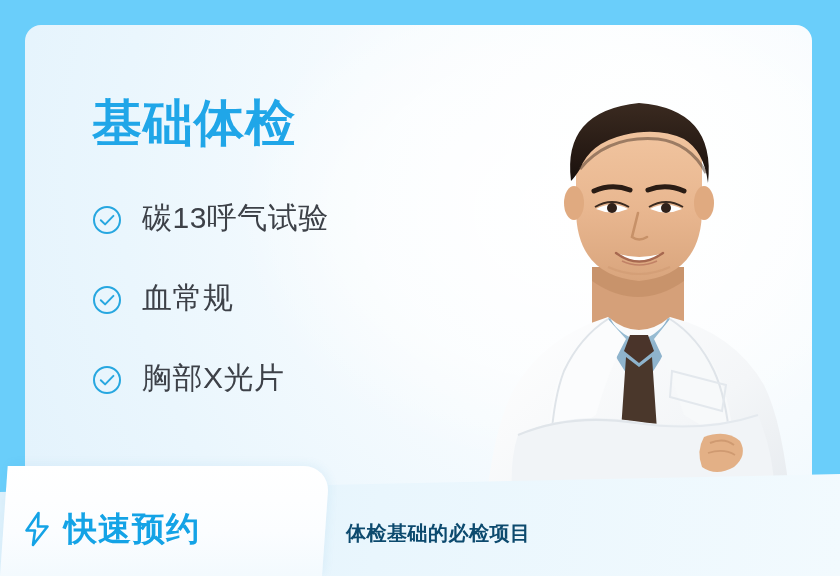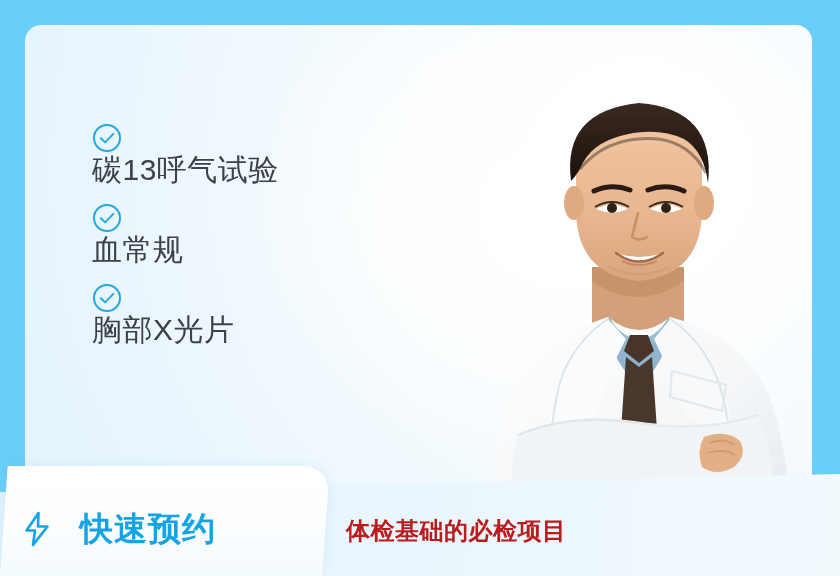--- a/index.html
+++ b/index.html
@@ -62,24 +62,23 @@
     white-space: nowrap;
   }
 
   .feature-list {
     margin-top: 28px;
     list-style: none;
   }
 
   .feature-item {
     display: flex;
-    align-items: flex-start;
+    align-items: flex-end;
     height: 56px;
     margin-bottom: 24px;
-    flex-direction: column;
   }
 
   .check-icon {
     flex: 0 0 auto;
     width: 30px;
     height: 30px;
     margin-right: 20px;
     display: block;
   }
 
@@ -139,21 +138,20 @@
 
   .bar-left-inner {
     position: absolute;
     left: 22px;
     bottom: 0;
     width: 300px;
     height: 94px;
     display: flex;
     align-items: center;
     z-index: 2;
-    gap: 16px;
   }
 
   .bolt-icon {
     width: 30px;
     height: 36px;
     margin-right: 12px;
     display: block;
   }
 
   .quick-label {
@@ -161,37 +159,38 @@
     font-weight: 700;
     color: #14A3E6;
     letter-spacing: 1px;
     white-space: nowrap;
   }
 
   .bar-tagline {
     position: absolute;
     left: 346px;
     bottom: 29px;
-    font-size: 24px;
+    font-size: 20px;
     font-weight: 700;
-    color: #b91c1c;
+    color: #0c4a6e;
     letter-spacing: 0.5px;
     white-space: nowrap;
     z-index: 2;
   }
 </style>
 </head>
 <body>
 
 <div id="stage">
 
   <div class="card">
 
     <div class="content">
 
+      <div class="title">基础体检</div>
 
       <ul class="feature-list">
 
         <li class="feature-item">
           <span class="check-icon">
             <svg viewBox="0 0 30 30" xmlns="http://www.w3.org/2000/svg">
               <circle cx="15" cy="15" r="13" fill="none" stroke="#27A7E0" stroke-width="2"></circle>
               <path d="M8.8 15.2 L13.1 19.4 L21.4 10.9" fill="none" stroke="#27A7E0" stroke-width="2" stroke-linecap="round" stroke-linejoin="round"></path>
             </svg>
           </span>

